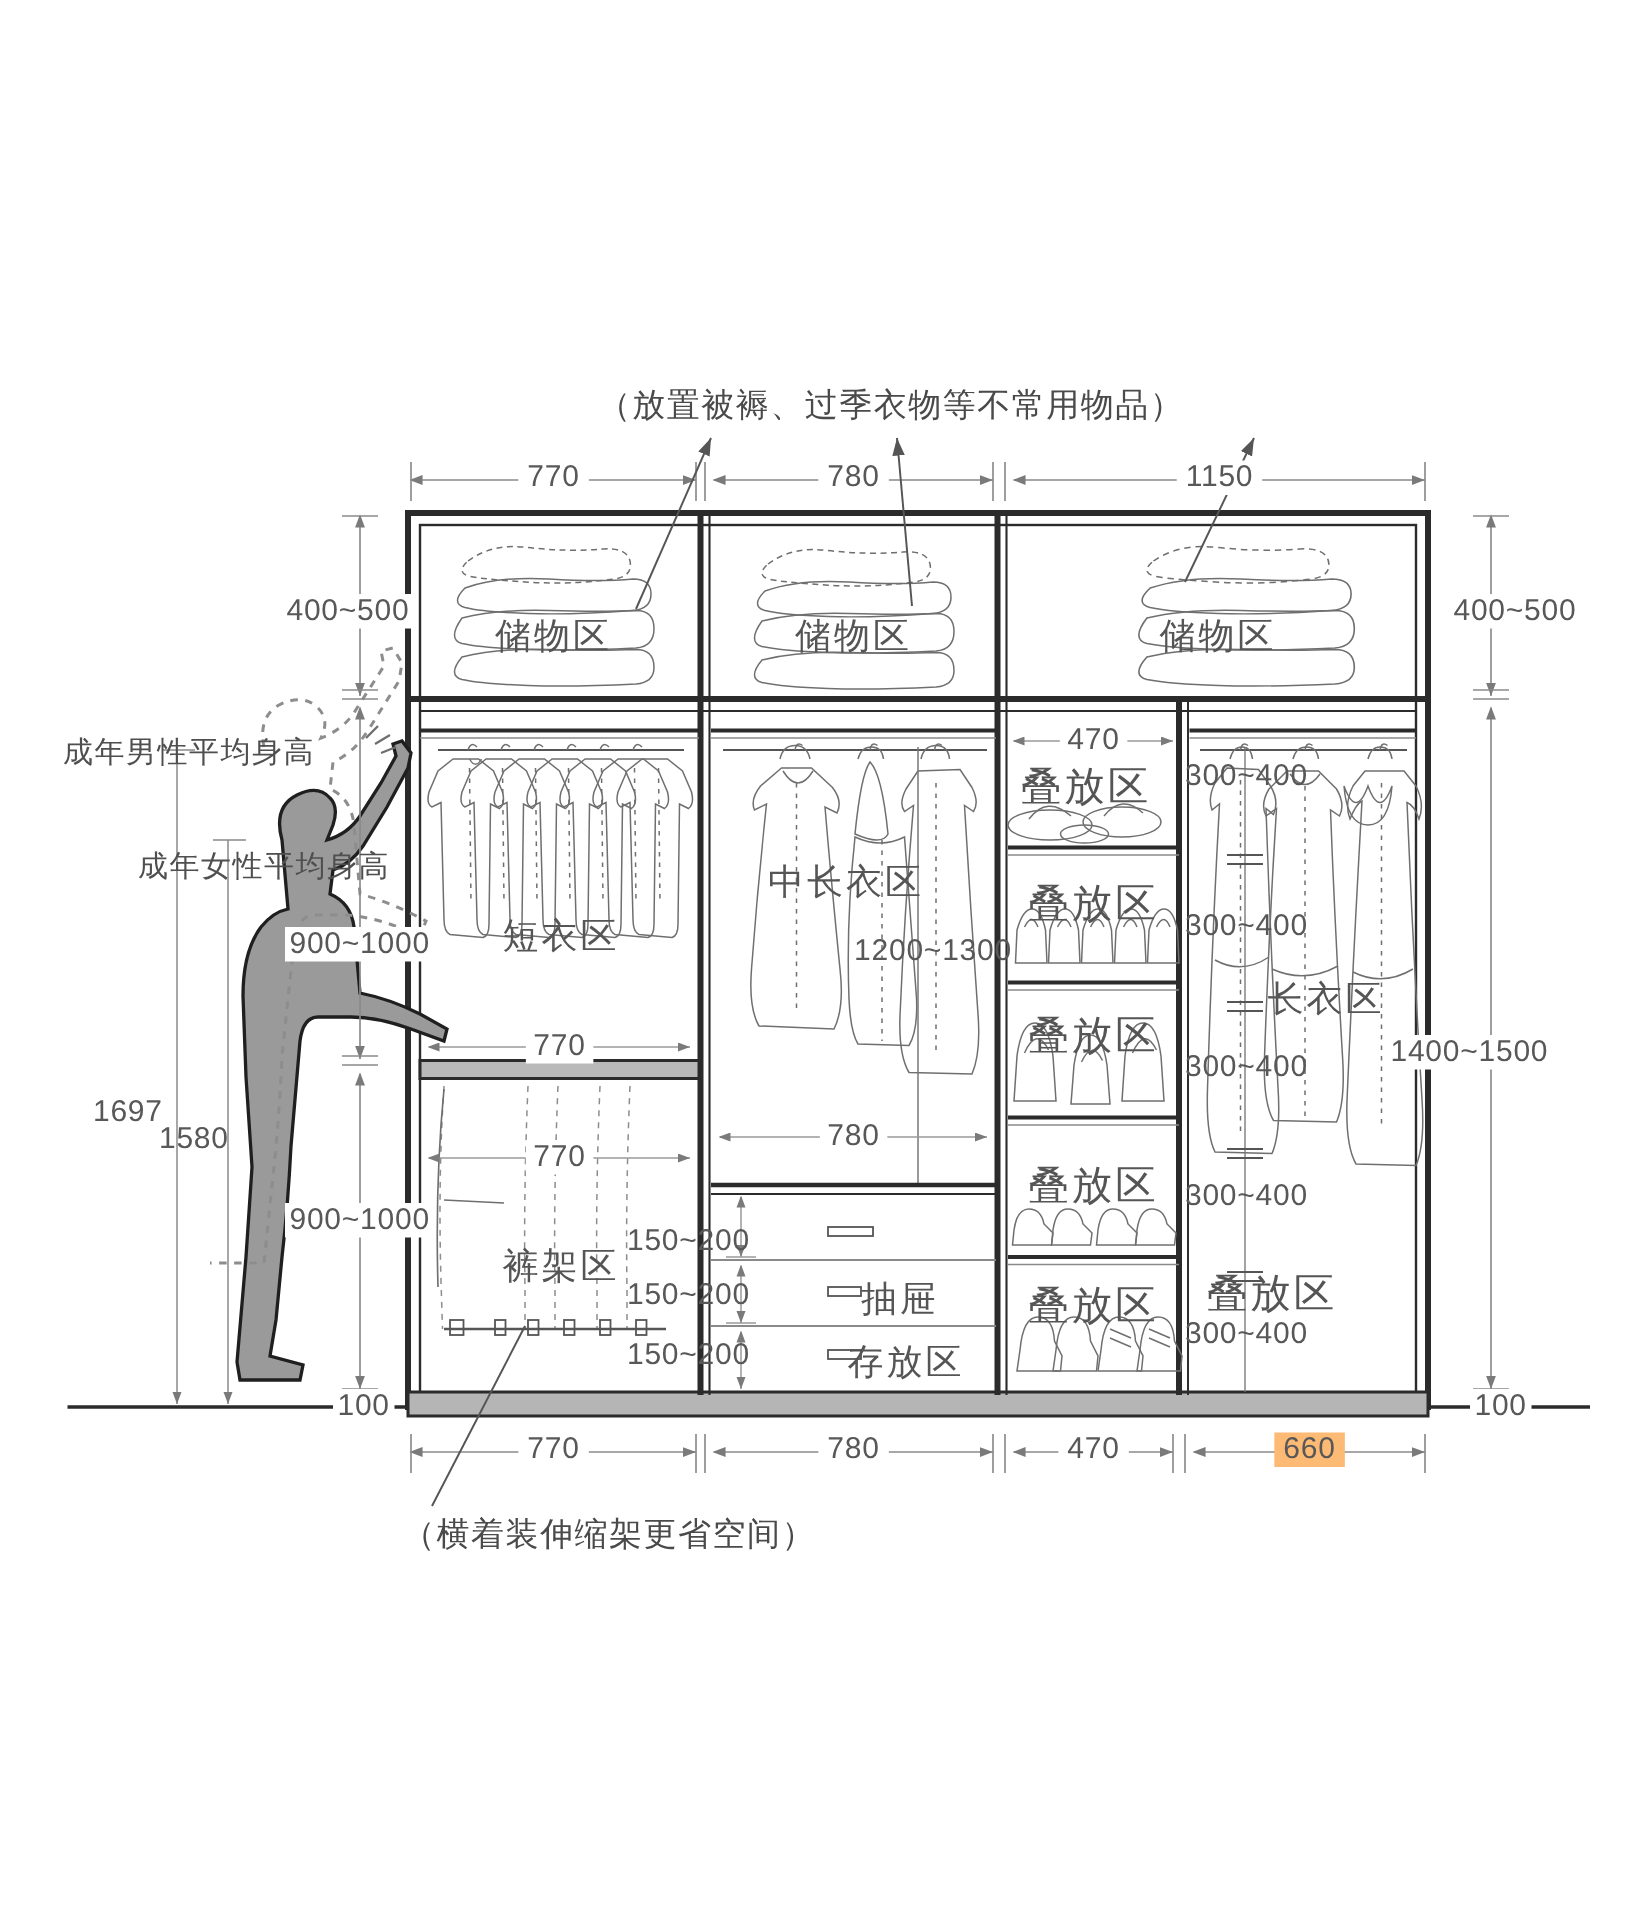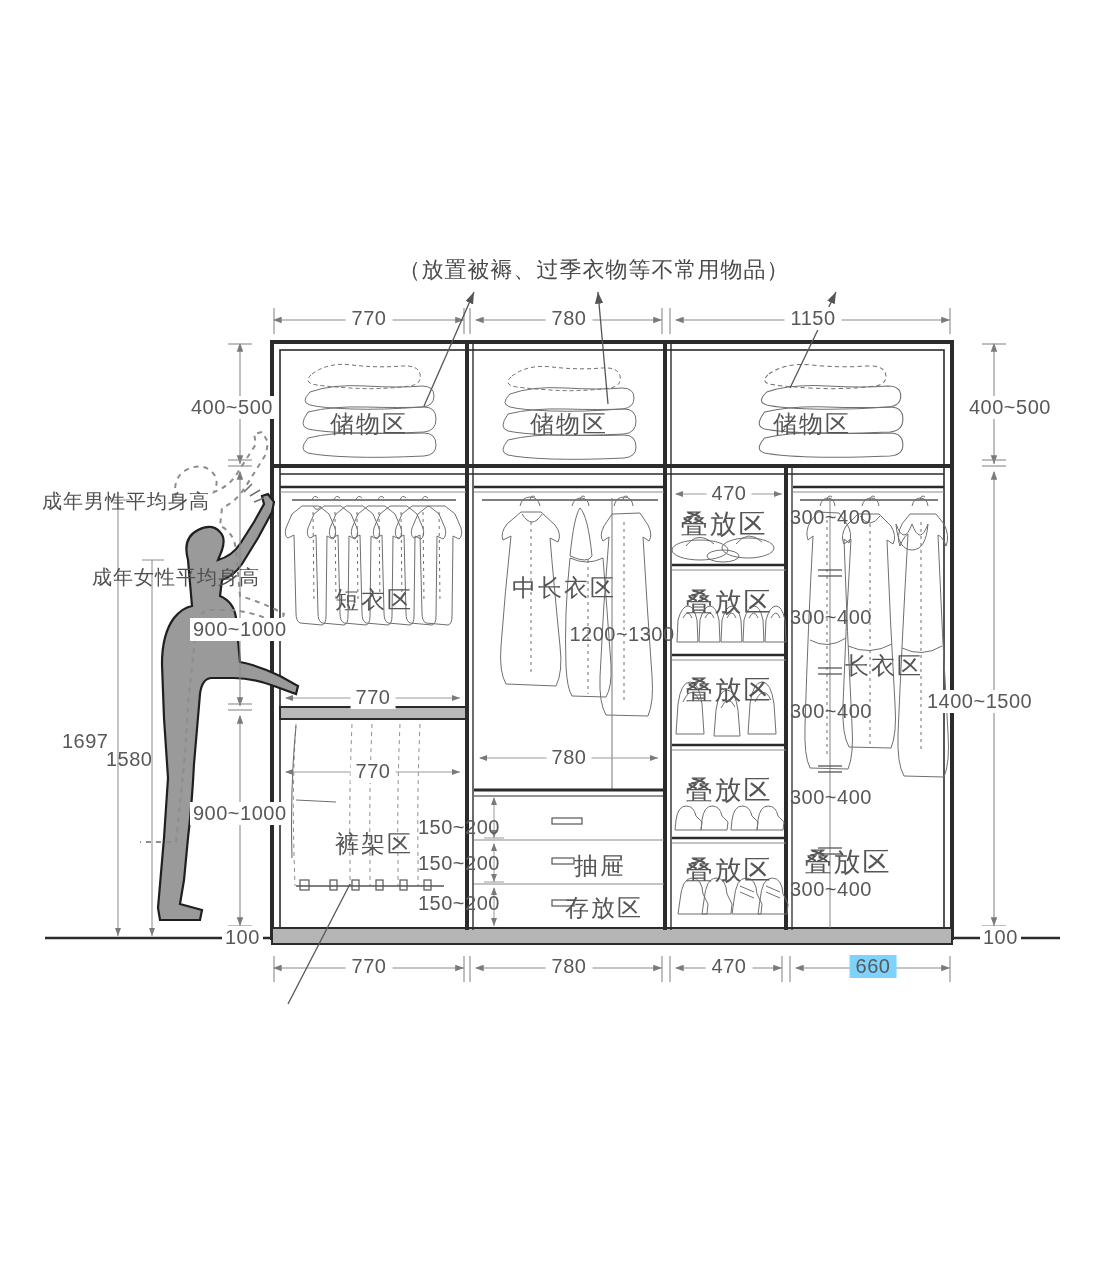--- a/index.html
+++ b/index.html
@@ -392,49 +392,50 @@
     <path d="M608,404 L598,292" marker-end="url(#arB)"></path>
     <path d="M790,388 L836,292" marker-end="url(#arB)"></path>
   </g>
 
   <g stroke="#555" stroke-width="1.3" fill="none">
     <path d="M350,884 L288,1004"></path>
   </g>
 </svg>
 
 <div class="lbl note ctr" style="left:594px;top:255px;">（放置被褥、过季衣物等不常用物品）</div>
+<div class="lbl note" style="left:268px;top:1008px;">（横着装伸缩架更省空间）</div>
 
 <div class="lbl hnote" style="left:42px;top:488px;">成年男性平均身高</div>
 <div class="lbl hnote" style="left:92px;top:540px;margin-top:24px;">成年女性平均身高</div>
 <div class="lbl dim" style="left:62px;top:730px;">1697</div>
 <div class="lbl dim" style="left:106px;top:748px;">1580</div>
 
 <div class="lbl dim ctr" style="left:369px;top:307px;background:#fff;padding:0 6px;">770</div>
 <div class="lbl dim ctr" style="left:569px;top:307px;background:#fff;padding:0 6px;">780</div>
 <div class="lbl dim ctr" style="left:813px;top:307px;background:#fff;padding:0 6px;">1150</div>
 
 <div class="lbl dim ctr" style="left:369px;top:955px;background:#fff;padding:0 6px;">770</div>
 <div class="lbl dim ctr" style="left:569px;top:955px;background:#fff;padding:0 6px;">780</div>
 <div class="lbl dim ctr" style="left:729px;top:955px;background:#fff;padding:0 6px;">470</div>
-<div class="lbl dim ctr" style="left:873px;top:955px;background:#7dd3fc;padding:0 6px;">660</div>
+<div class="lbl dim ctr" style="left:873px;top:955px;background:#fdba74;padding:0 6px;">660</div>
 
 <div class="lbl dim" style="left:188px;top:396px;background:#fff;padding:0 3px;">400~500</div>
 <div class="lbl dim" style="left:190px;top:618px;background:#fff;padding:0 3px;">900~1000</div>
 <div class="lbl dim" style="left:190px;top:802px;background:#fff;padding:0 3px;">900~1000</div>
 <div class="lbl dim" style="left:222px;top:926px;background:#fff;padding:0 3px;">100</div>
 
 <div class="lbl dim" style="left:966px;top:396px;background:#fff;padding:0 3px;">400~500</div>
 <div class="lbl dim" style="left:924px;top:690px;background:#fff;padding:0 3px;">1400~1500</div>
 <div class="lbl dim" style="left:980px;top:926px;background:#fff;padding:0 3px;">100</div>
 
 <div class="lbl zone mid" style="left:369px;top:424px;">储物区</div>
 <div class="lbl zone mid" style="left:569px;top:424px;">储物区</div>
 <div class="lbl zone mid" style="left:812px;top:424px;">储物区</div>
 
-<div class="lbl zone mid" style="left:374px;top:600px;">短衣区</div>
+<div class="lbl zone mid" style="left:374px;top:624px;">短衣区</div>
 <div class="lbl zone mid" style="left:564px;top:588px;">中长衣区</div>
 <div class="lbl zone mid" style="left:374px;top:844px;">裤架区</div>
 <div class="lbl zone mid" style="left:884px;top:666px;">长衣区</div>
 
 <div class="lbl zone mid" style="left:600px;top:866px;">抽屉</div>
 <div class="lbl zone mid" style="left:604px;top:908px;">存放区</div>
 
 <div class="lbl zone-sm mid" style="left:724px;top:524px;">叠放区</div>
 <div class="lbl zone-sm mid" style="left:729px;top:602px;">叠放区</div>
 <div class="lbl zone-sm mid" style="left:729px;top:690px;">叠放区</div>

